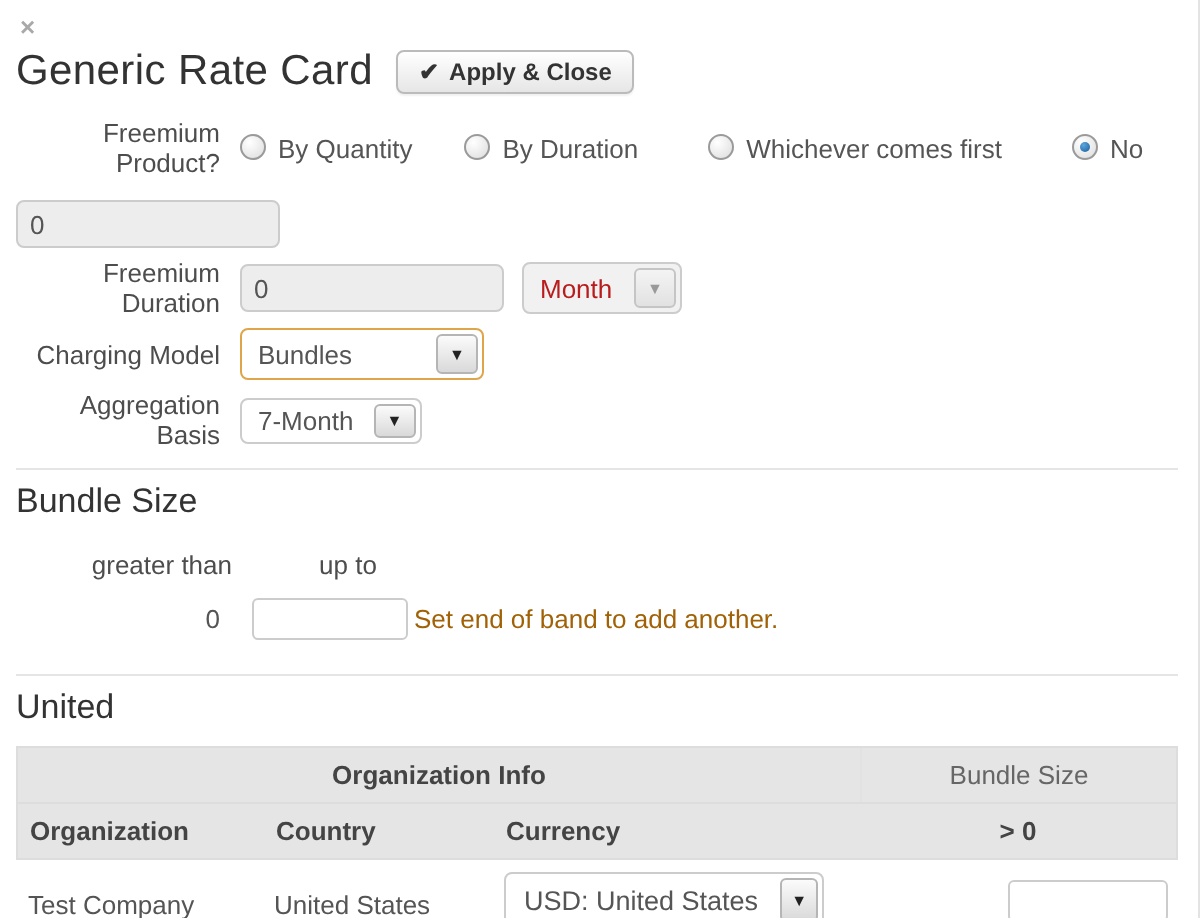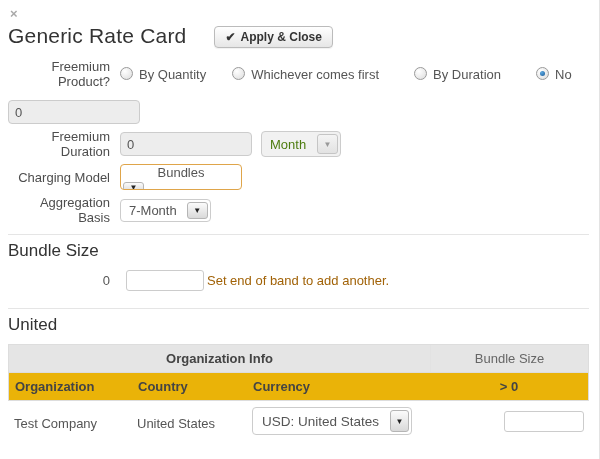--- a/index.html
+++ b/index.html
@@ -14,21 +14,21 @@
   html,body{background:#fff;}
   body{
     width:600px;height:459px;
     font-family:"Liberation Sans","DejaVu Sans",sans-serif;
     font-size:13px;color:var(--text);
     position:relative;overflow:hidden;
     border-right:1px solid #e3e3e3;
   }
   .page{padding:6px 10px 0 8px;}
   .close-x{color:#a9a9a9;font-size:13px;font-weight:bold;line-height:14px;display:inline-block;cursor:pointer;padding:0 2px;}
-  .hdr{display:flex;align-items:flex-end;gap:28px;margin-top:3px;margin-bottom:11px;}
+  .hdr{display:flex;align-items:center;gap:12px;margin-top:3px;margin-bottom:11px;}
   h1{font-size:21px;font-weight:normal;color:var(--heading);letter-spacing:.2px;}
   .btn{
     display:inline-flex;align-items:center;gap:5px;
     font-size:12px;font-weight:bold;color:#333;
     background:linear-gradient(#ffffff,#e6e6e6);
     border:1px solid #bbbbbb;border-radius:4px;
     padding:3px 10px;cursor:pointer;line-height:14px;
     box-shadow:0 1px 1px rgba(0,0,0,.06);
   }
   .btn .chk{font-size:12px;}
@@ -60,40 +60,40 @@
   }
   .sel .txt{padding:0 8px;white-space:nowrap;}
   .sel .arrow{
     width:21px;align-self:stretch;flex:none;margin:2px;border-radius:3px;
     border:1px solid #b5b5b5;
     background:linear-gradient(#fbfbfb,#d9d9d9);
     display:flex;align-items:center;justify-content:center;
     font-size:8px;color:#222;
   }
   .sel.disabled{background:#f1f1f1;}
-  .sel.disabled .txt{color:#4d7c0f;}
+  .sel.disabled .txt{color:#b91c1c;}
   .sel.disabled .arrow{color:#999;border-color:#c5c5c5;background:linear-gradient(#f4f4f4,#e2e2e2);}
-  .sel.focused{border-color:var(--focus);box-shadow:0 0 0 0 rgba(0,0,0,0);flex-direction:column;}
+  .sel.focused{border-color:var(--focus);box-shadow:0 0 0 0 rgba(0,0,0,0);}
   hr{border:none;border-top:1px solid var(--divider);margin:0;}
   h2{font-size:17px;font-weight:normal;color:var(--heading);margin:6px 0;}
   
   .band-heads{display:flex;margin-top:14px;color:#4d4d4d;}
   .band-heads .gt{width:108px;text-align:right;}
   .band-heads .ut{width:96px;text-align:center;margin-left:10px;}
   .band-row{display:flex;align-items:center;margin-top:9px;}
   .band-row .start{width:102px;text-align:right;}
   .band-row input{width:78px;height:21px;margin-left:16px;border-radius:3px;}
   .band-row .hint{margin-left:3px;color:#a16207;}
   
   .ptable{border:1px solid #dddddd;margin-top:9px;}
   .prow{display:flex;}
   .gcell-left{width:421px;text-align:center;padding:6px 0;font-weight:bold;color:#444;}
   .gcell-right{flex:1;text-align:center;padding:6px 0;color:#666;border-left:1px solid #e2e2e2;}
   .grp{background:#e5e5e5;border-bottom:1px solid #dddddd;}
-  .sub{background:#eab308;}
+  .sub{background:#e5e5e5;}
   .sub .c,.body .c{padding:6px;}
   .c1{width:123px;flex:none;}
   .c2{width:115px;flex:none;}
   .c3{width:183px;flex:none;}
   .c4{flex:1;text-align:center;}
   .sub .c{font-weight:bold;color:#444;}
   .tbody{margin-top:2px;}
   .body{align-items:center;}
   .body .c{padding:4px 6px;}
   .body .c1,.body .c2{padding-top:8px;}
@@ -119,25 +119,25 @@
 
   <div class="frow">
     <label>Freemium Product?</label>
     <div class="radios">
       <span class="radio-opt">
         <span class="radio"></span>
         <span>By Quantity</span>
       </span>
       <span class="radio-opt wide">
         <span class="radio"></span>
-        <span>Whichever comes first</span>
+        <span>By Duration</span>
       </span>
       <span class="radio-opt wide">
         <span class="radio"></span>
-        <span>By Duration</span>
+        <span>Whichever comes first</span>
       </span>
       <span class="radio-opt">
         <span class="radio selected"></span>
         <span>No</span>
       </span>
     </div>
   </div>
 
   <div class="frow" style="margin-top:11px">
     <input type="text" class="dis" disabled="" value="0" style="">
@@ -165,20 +165,24 @@
     <span class="sel" style="height:23px">
       <span class="txt">7-Month</span>
       <span class="arrow">▼</span>
     </span>
   </div>
 
   <hr style="margin-top:9px">
 
   <h2>Bundle Size</h2>
 
+  <div class="band-heads">
+    <span class="gt">greater than</span>
+    <span class="ut">up to</span>
+  </div>
   <div class="band-row">
     <span class="start">0</span>
     <input type="text" value="" style="">
     <span class="hint">Set end of band to add another.</span>
   </div>
 
   <hr style="margin-top:17px">
 
   <h2>United</h2>
 

